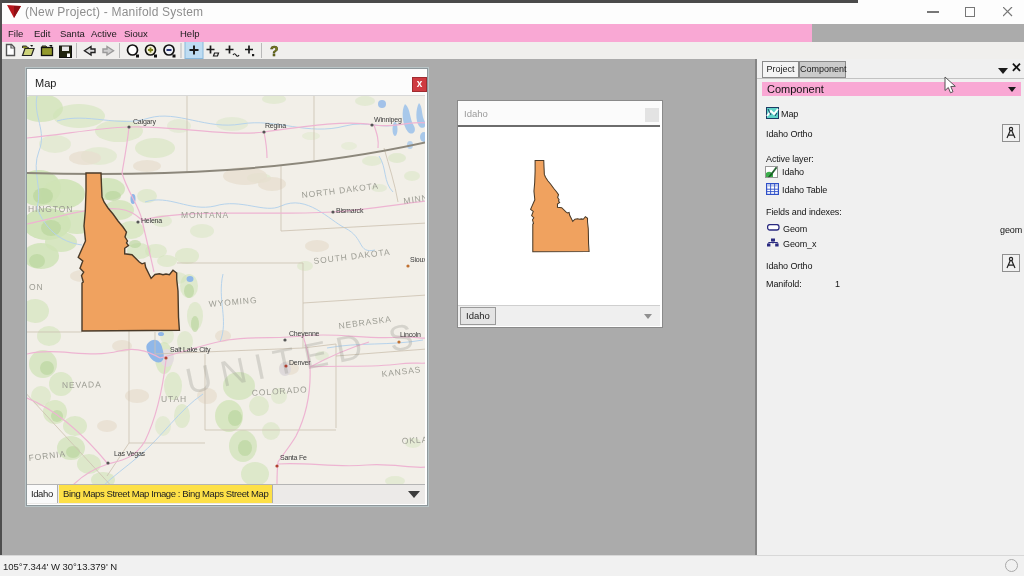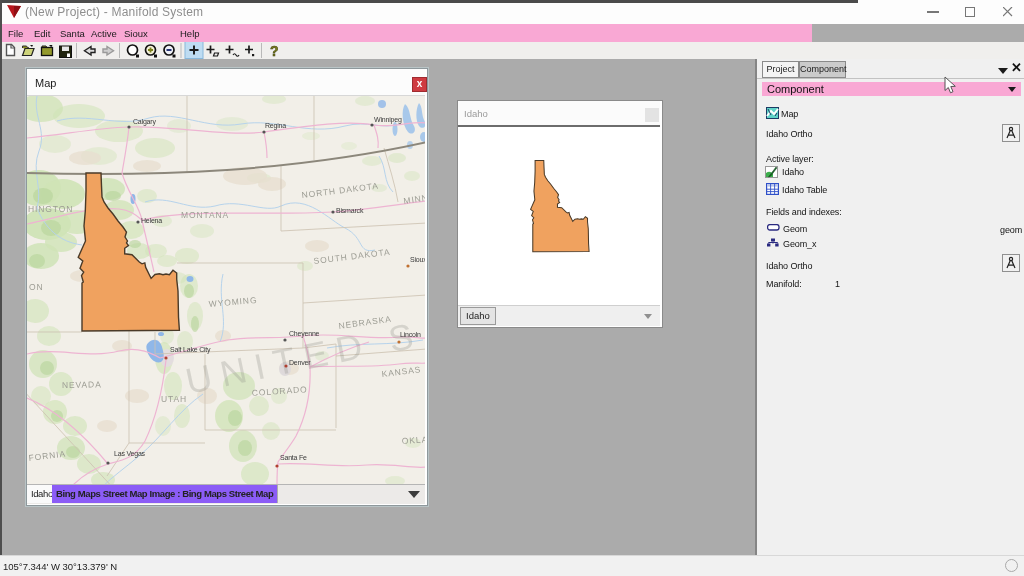--- a/index.html
+++ b/index.html
@@ -14,21 +14,21 @@
 #workspace{left:0;top:59px;width:1024px;height:496px;background:#ababab;}
 #leftline{left:0;top:0;width:2px;height:555px;background:#4e4e4e;}
 
 #mapwin{left:26px;top:68px;width:400px;height:436px;background:#fff;border:1px solid #8e989c;box-shadow:0 0 0 1px #b9c4c6;}
 #maptitle{left:0;top:0;width:398px;height:26px;background:#fcfcfc;border-bottom:1px solid #d7d7d7;}
 #maptitle span{position:absolute;left:8px;top:8px;font-size:11px;color:#1c1c1c;}
 #mapclose{left:385px;top:8px;width:13px;height:13px;background:#cf3b41;border:1px solid #9f2b30;color:#fff;font-size:10px;line-height:12px;text-align:center;font-weight:bold;}
 #maptabs{left:0;top:415px;width:398px;height:19px;background:#eceae8;border-top:1px solid #b5b5b5;font-size:9.5px;color:#222;}
 .mtab{position:absolute;top:0;height:18px;border-right:1px solid #adadad;line-height:18px;padding:0 4px;letter-spacing:-0.4px;white-space:nowrap;}
 #mtab1{left:0;background:#fafafa;}
-#mtab2{left:25px;background:#8b5cf6;font-weight:bold;}
+#mtab2{left:32px;background:#fde047;}
 #maparrow{position:absolute;right:5px;top:6px;width:0;height:0;border-left:6px solid transparent;border-right:6px solid transparent;border-top:7px solid #3c3c3c;}
 
 #idwin{left:457px;top:100px;width:204px;height:226px;background:#fff;border:1px solid #8a8a8a;}
 #idtitle{left:0;top:0;width:202px;height:24px;background:#fbfbfb;border-bottom:2px solid #6c6c6c;}
 #idtitle span{position:absolute;left:6px;top:7px;font-size:9.5px;color:#9b9b9b;}
 #idbtn{left:187px;top:7px;width:14px;height:14px;background:#e3e3e3;}
 #idtabs{left:0;top:204px;width:202px;height:20px;background:#efefef;border-top:1px solid #cfcfcf;}
 #idtab1{position:absolute;left:2px;top:1px;height:16px;background:#e4e4e4;border:1px solid #9a9a9a;line-height:16px;padding:0 5px;font-size:9.5px;color:#222;}
 #idarrow{position:absolute;right:8px;top:8px;width:0;height:0;border-left:4.5px solid transparent;border-right:4.5px solid transparent;border-top:5px solid #909090;}
 

